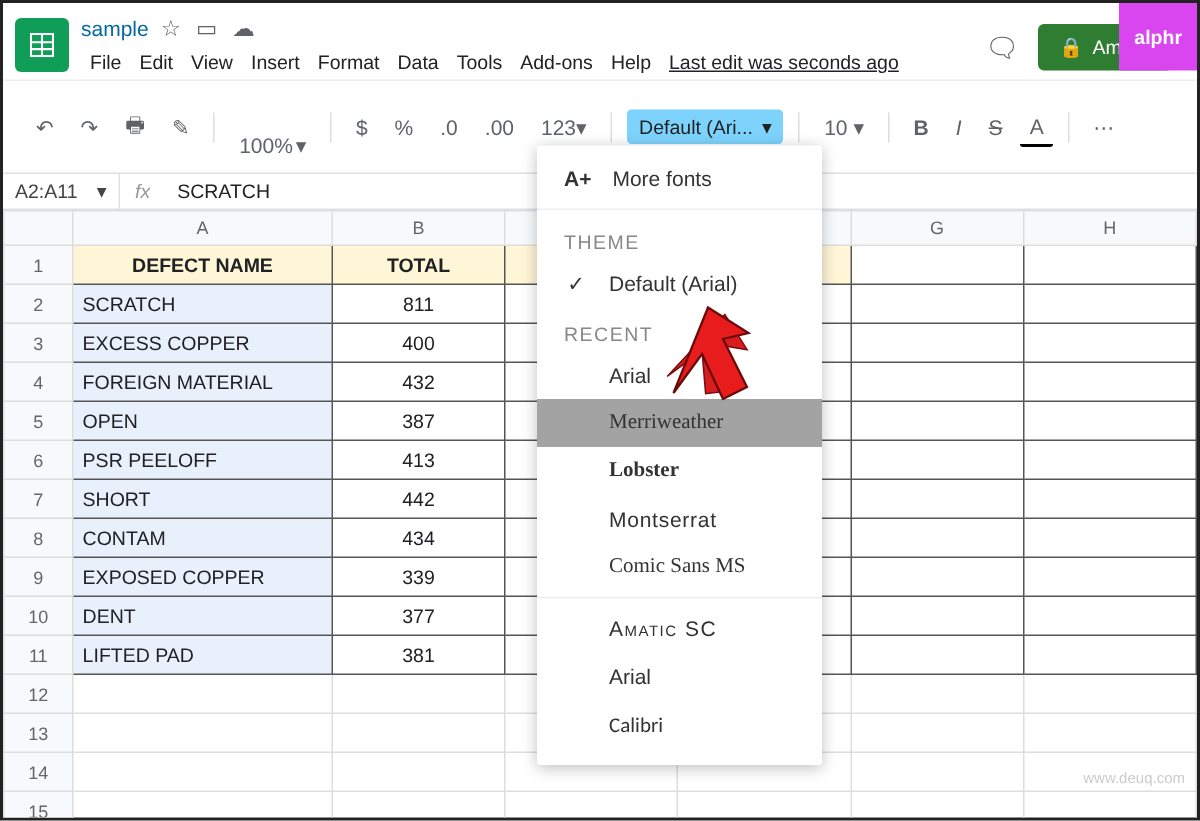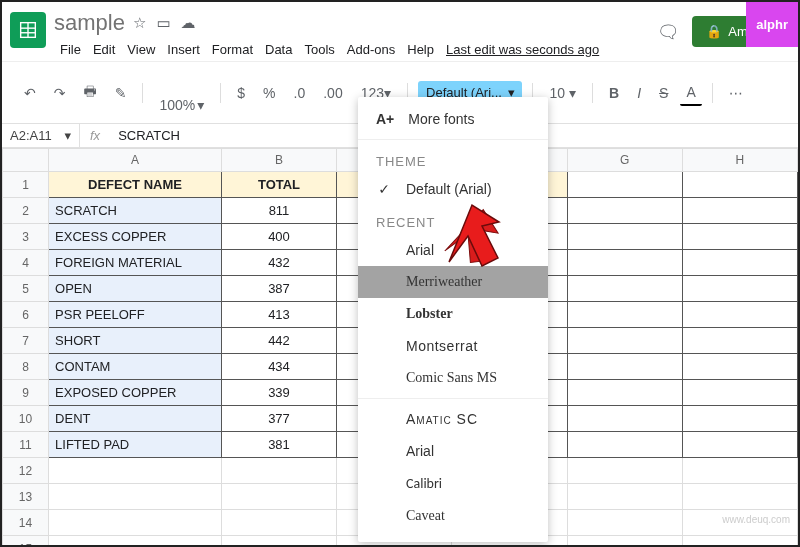--- a/index.html
+++ b/index.html
@@ -5,21 +5,21 @@
   * { box-sizing: border-box; margin: 0; padding: 0; }
   body { font-family: Arial, sans-serif; font-size: 13px; background: #fff; color: #202124; width: 800px; height: 547px; overflow: hidden; position: relative; border: 2px solid #222; }
   
   .alphr-badge { position: absolute; top: 0; right: 0; background: #d946ef; color: #fff; padding: 15px 10px; font-size: 13px; font-weight: 700; z-index: 100; }
   
   .header { display: flex; align-items: flex-start; padding: 8px 16px 0 8px; gap: 8px; }
   .logo { width: 36px; height: 36px; background: #0f9d58; border-radius: 4px; display: flex; align-items: center; justify-content: center; margin-top: 2px; }
   .logo svg { width: 22px; height: 22px; }
   .title-area { flex: 1; }
   .title-row { display: flex; align-items: center; gap: 8px; }
-  .doc-title { font-size: 22px; color: #737373; }
+  .doc-title { font-size: 14px; color: #0369a1; }
   .title-icons { display: flex; gap: 10px; color: #5f6368; }
   .title-icons span { font-size: 15px; }
   .menubar { display: flex; gap: 0; margin-top: 2px; }
   .menubar span { padding: 4px 6px; font-size: 13px; color: #202124; cursor: pointer; }
   .last-edit { color: #777; text-decoration: underline; font-size: 13px; padding: 4px 6px; }
   .header-right { display: flex; align-items: center; gap: 12px; padding-top: 6px; }
   .comment-icon { width: 24px; height: 24px; display:flex; align-items:center; justify-content:center; color:#5f6368; font-size:18px; }
   .share-btn { background: #2e7d32; color: #fff; border: none; border-radius: 4px; padding: 8px 14px; font-size: 13px; font-weight: 500; display:flex; align-items:center; gap:6px; cursor:pointer; }
   
   .toolbar { border-top: 1px solid #eee; border-bottom: 1px solid #e0e0e0; padding: 6px 16px; display: flex; align-items: center; gap: 6px; color: #5f6368; }
@@ -353,24 +353,20 @@
       <span>Amatic SC</span>
     </div>
   <div class="row">
       <span class="check"></span>
       <span>Arial</span>
     </div>
   <div class="row f-calibri">
       <span class="check"></span>
       <span>Calibri</span>
     </div>
-  <div class="row f-caveat">
-      <span class="check"></span>
-      <span>Caveat</span>
-    </div>
 </div>
 
 <div class="arrow-pointer">
   <svg width="60" height="70" viewBox="0 0 60 70">
     <polygon points="8,60 30,8 52,25 36,28 50,55 36,62 24,36 8,60" fill="#d91c1c" stroke="#7a0d0d" stroke-width="1" transform="rotate(20 30 35)"></polygon>
     <polygon points="5,62 28,5 55,22 38,26 54,58 38,66 24,36" fill="#e81c1c" stroke="#6a0b0b" stroke-width="1.5"></polygon>
   </svg>
 </div>
 
 <div class="watermark">www.deuq.com</div>

